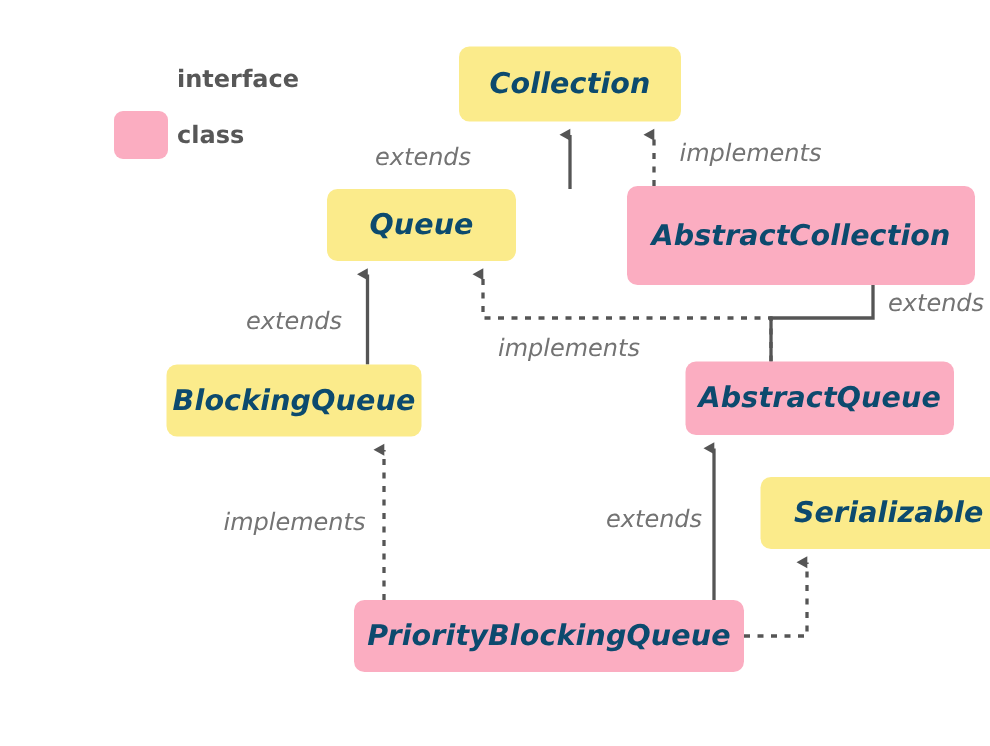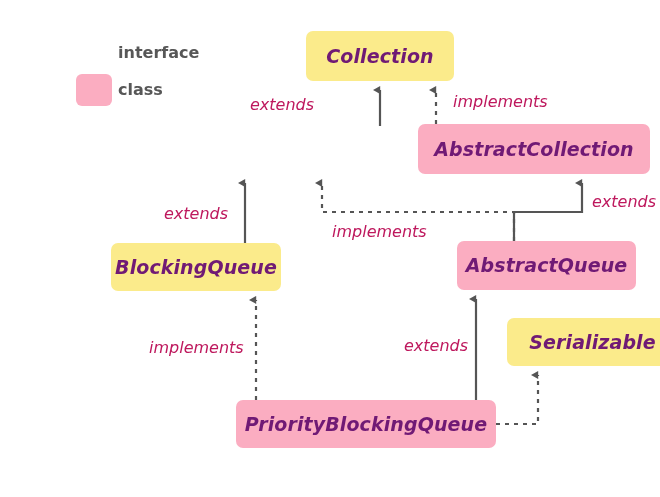--- a/index.html
+++ b/index.html
@@ -32,21 +32,21 @@
     justify-content: center;
     border-radius: 7px;
     box-sizing: border-box;
     z-index: 3;
   }
   .node-label {
     font-family: "DejaVu Sans", "Liberation Sans", sans-serif;
     font-style: italic;
     font-weight: bold;
     font-size: 19px;
-    color: #701a75;
+    color: #0c4a6e;
     letter-spacing: 0.1px;
     white-space: nowrap;
     line-height: 1;
   }
   .node.iface { background: #FBEB8B; }
   .node.cls   { background: #FBADC1; }
 
   .legend-swatch {
     position: absolute;
     width: 36px;
@@ -63,21 +63,21 @@
     line-height: 1;
     white-space: nowrap;
     z-index: 3;
   }
   .edge-label {
     position: absolute;
     font-family: "DejaVu Sans", "Liberation Sans", sans-serif;
     font-style: italic;
     font-weight: normal;
     font-size: 16px;
-    color: #be185d;
+    color: #737373;
     white-space: nowrap;
     line-height: 1;
     z-index: 4;
   }
 </style>
 </head>
 <body>
 
 <div id="diagram-root">
 
@@ -132,22 +132,25 @@
   <div class="legend-swatch" style="left:40px; top:37px;"></div>
   <div class="legend-text" style="left:82px; top:45px;">interface</div>
 
   <div class="legend-swatch" style="left:40px; top:74px; background:#FBADC1;"></div>
   <div class="legend-text" style="left:82px; top:82px;">class</div>
 
   <div class="node iface" style="left:270px; top:31px; width:148px; height:50px;">
     <span class="node-label">Collection</span>
   </div>
 
+  <div class="node iface" style="left:182px; top:126px; width:126px; height:48px;">
+    <span class="node-label">Queue</span>
+  </div>
 
-  <div class="node cls" style="left:382px; top:124px; width:232px; height:50px;">
+  <div class="node cls" style="left:382px; top:124px; width:232px; height:66px;">
     <span class="node-label">AbstractCollection</span>
   </div>
 
   <div class="node iface" style="left:75px; top:243px; width:170px; height:48px;">
     <span class="node-label">BlockingQueue</span>
   </div>
 
   <div class="node cls" style="left:421px; top:241px; width:179px; height:49px;">
     <span class="node-label">AbstractQueue</span>
   </div>

